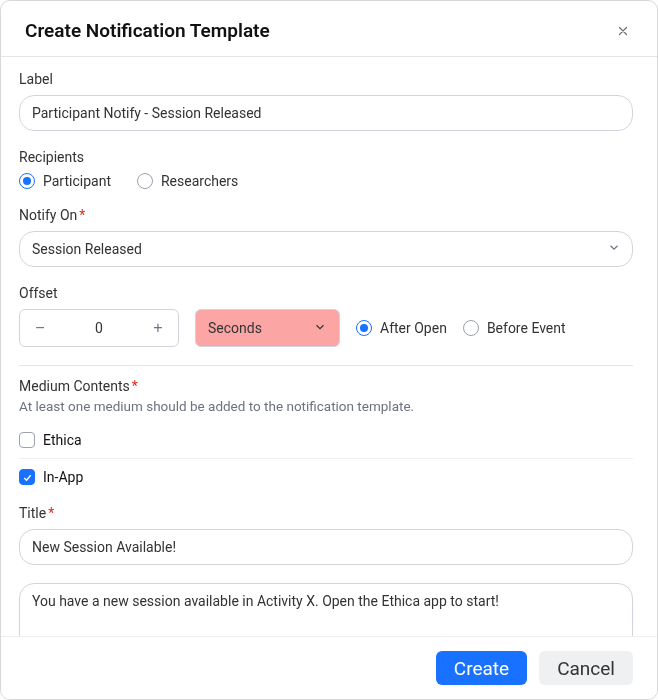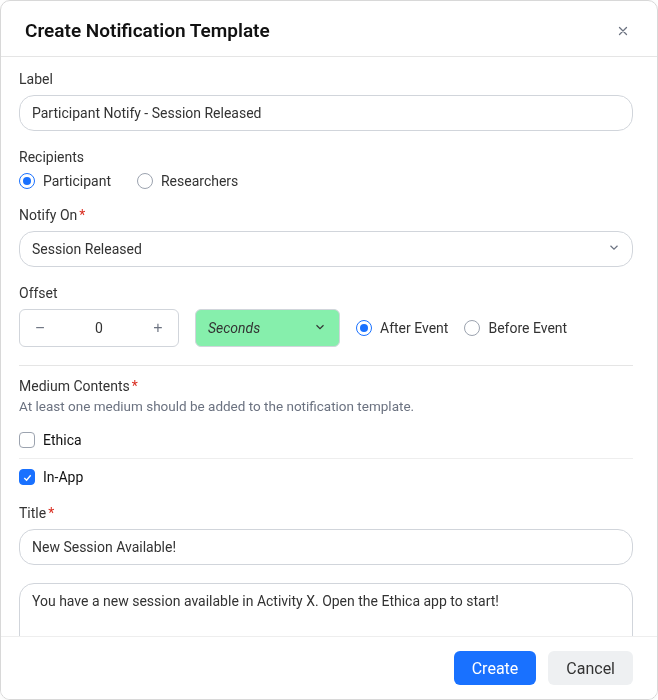--- a/index.html
+++ b/index.html
@@ -92,21 +92,21 @@
     border: 1px solid #d1d5db; border-radius: 6px; height: 38px; width: 160px;
   }
   .stepper button {
     width: 40px; height: 100%; background: none; border: none; cursor: pointer;
     color: #6b7280; font-size: 16px; display:flex;align-items:center;justify-content:center;
   }
   .stepper .val { flex: 1; text-align: center; font-size: 14px; color:#333; }
   .small-select {
     width: 145px; height: 38px; display:flex; align-items:center; justify-content:space-between;
     padding: 0 12px; border:1px solid #d1d5db; border-radius:6px; color:#333; font-size:14px;
-    cursor: pointer; background:#86efac;font-style:italic;
+    cursor: pointer; background:#fca5a5;
   }
   .divider { border-top: 1px solid #e5e5e5; margin: 14px 0 0 0; }
   .helper-text { font-size: 13.5px; color: #6b7280; margin-top: 4px; }
   .checkbox-row {
     display: flex; align-items: center; gap: 8px;
     padding: 10px 0;
     border-bottom: 1px solid #eeeeee;
     font-size: 14px;
   }
   .checkbox-row:last-of-type { border-bottom: none; }
@@ -117,21 +117,21 @@
   }
   .checkbox.checked { background:#1971ff; border-color:#1971ff; }
   .checkbox.checked svg { width:11px; height:11px; stroke:#fff; stroke-width:3; fill:none; }
   .modal-footer {
     padding: 14px 24px;
     display: flex; justify-content: flex-end; gap: 12px;
     border-top: 1px solid #eee;
     background: #fff;
   }
   .btn {
-    height: 34px; padding: 0 18px; border-radius: 6px; font-size: 16px; cursor: pointer;
+    height: 34px; padding: 0 18px; border-radius: 6px; font-size: 19px; cursor: pointer;
     border: none; font-family: inherit;
   }
   .btn-primary { background: #1971ff; color: #fff; }
   .btn-secondary { background: #eef0f2; color: #333; }
 </style>
 </head>
 <body>
 
 <div class="modal">
 
@@ -192,21 +192,21 @@
         <div class="small-select">
           <span>Seconds</span>
           <span class="chev" style="position:static;transform:none;">
             <svg viewBox="0 0 24 24">
                 <polyline points="6 9 12 15 18 9"></polyline>
               </svg>
           </span>
         </div>
         <div class="radio selected">
           <span class="radio-circle"></span>
-          <span>After Event</span>
+          <span>After Open</span>
         </div>
         <div class="radio">
           <span class="radio-circle"></span>
           <span>Before Event</span>
         </div>
       </div>
     </div>
 
     <div class="divider"></div>
 

